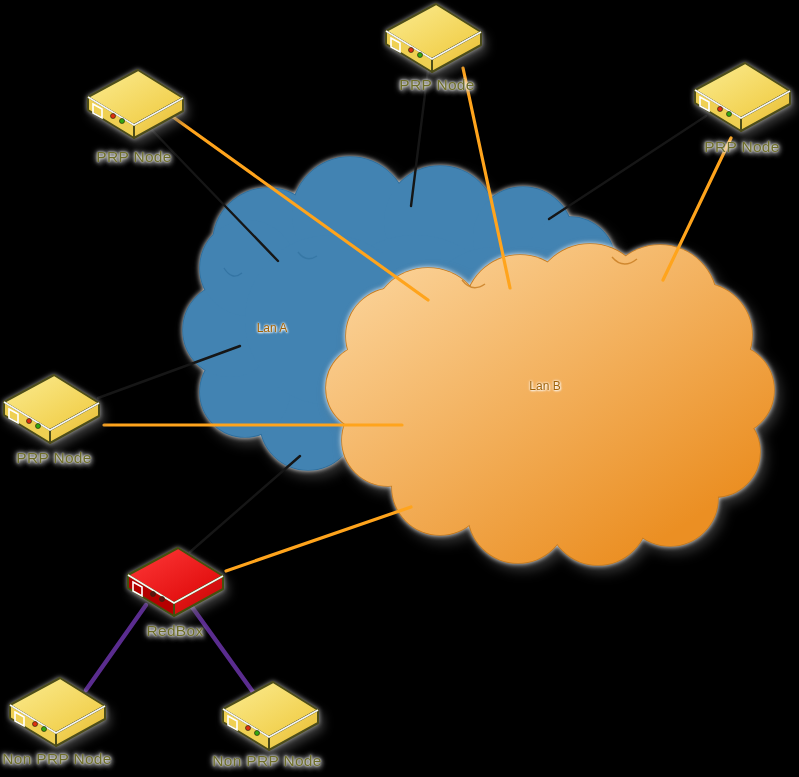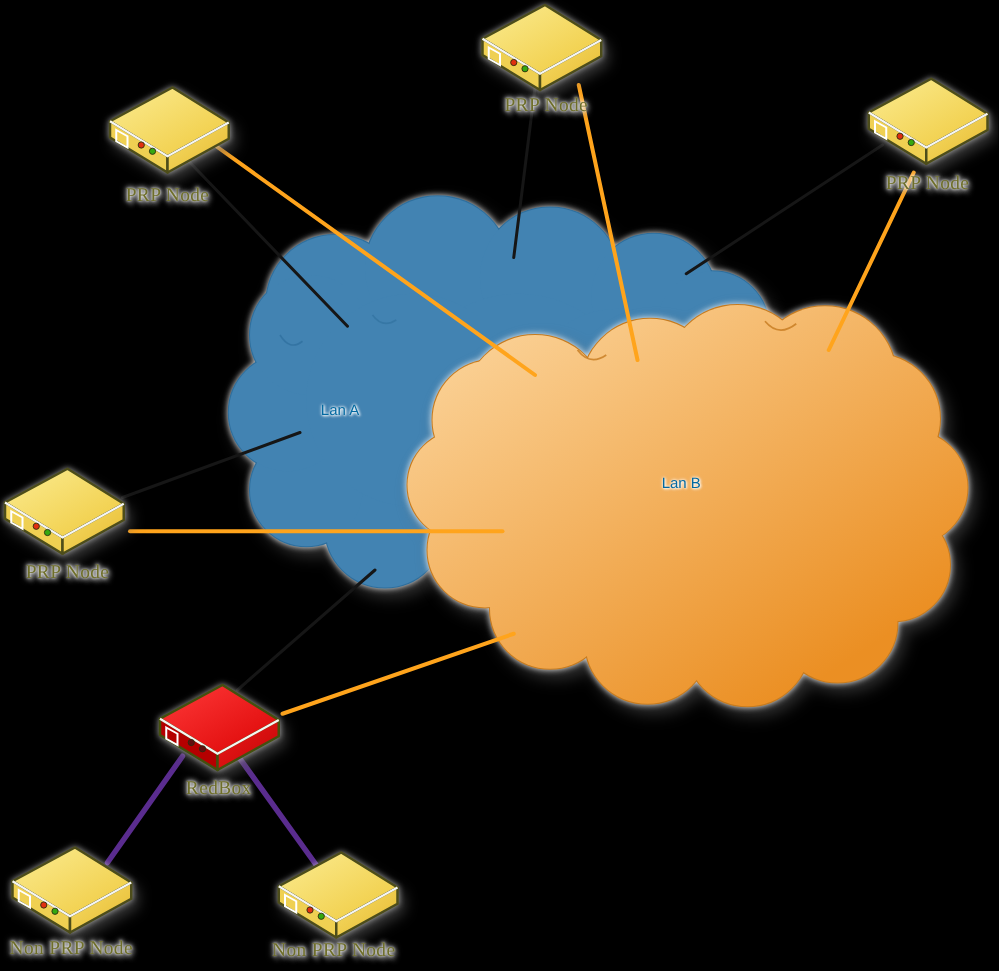--- a/index.html
+++ b/index.html
@@ -9,22 +9,22 @@
   .cloud{filter:drop-shadow(0 0 2.5px rgba(255,255,255,.9))
                drop-shadow(5px 6px 6px rgba(110,110,110,.45));}
   .device{filter:drop-shadow(0 0 2.5px rgba(255,255,255,.6))
                 drop-shadow(4px 6px 5px rgba(100,100,100,.55));}
   .device-yellow{--face-top:url(#gradBoxTopY);--face-left:#EFD052;--face-right:url(#gradBoxRightY);
                  --outline:#4D4D1A;--led1:#E03010;--led2:#35A810;}
   .device-red{--face-top:url(#gradBoxTopR);--face-left:#B50000;--face-right:url(#gradBoxRightR);
               --outline:#44500F;--led1:#601010;--led2:#601010;}
   .lbl{position:absolute;transform:translate(-50%,-50%);white-space:nowrap;}
   .node-lbl{font-size:15.5px;color:#6E6E2A;letter-spacing:.3px;
-            text-shadow:0 0 2px #fff,0 0 4px #fff,0 0 6px rgba(255,255,255,.95),2px 3px 4px rgba(150,150,150,.8);font-family:Liberation Serif, serif;}
-  .lan-lbl{font-size:12px;color:#0369a1;
+            text-shadow:0 0 2px #fff,0 0 4px #fff,0 0 6px rgba(255,255,255,.95),2px 3px 4px rgba(150,150,150,.8);}
+  .lan-lbl{font-size:12px;color:#a16207;
            text-shadow:0 0 2px #fff,0 0 3px rgba(255,255,255,.95),1px 1px 2px rgba(255,255,255,.9);}
 </style>
 </head>
 <body>
 
 <div id="stage">
 
 <svg width="799" height="777" viewBox="0 0 799 777">
   <defs>
     <linearGradient id="gradLanB" gradientUnits="userSpaceOnUse" x1="430" y1="250" x2="630" y2="560">

